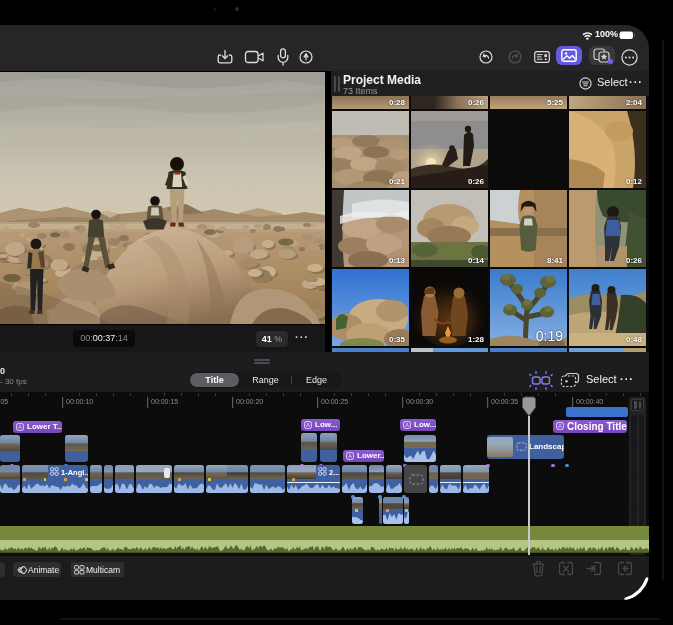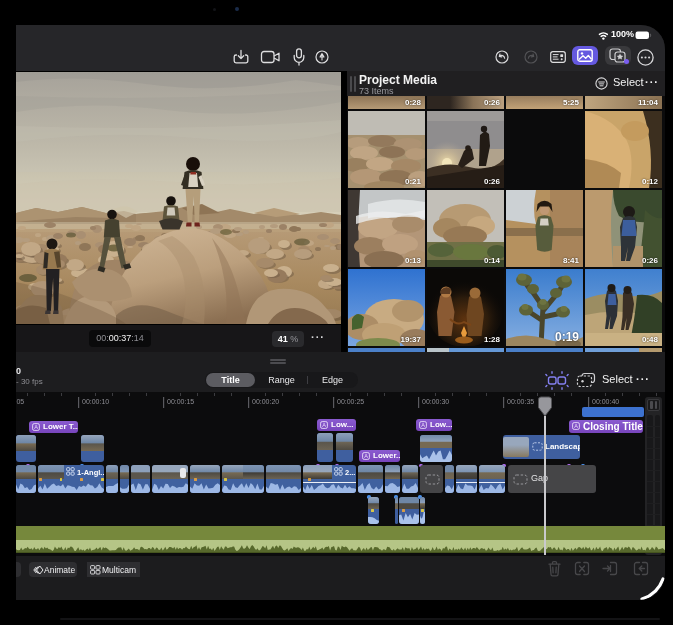--- a/index.html
+++ b/index.html
@@ -1,18 +1,18 @@
 <!DOCTYPE html>
 <html><head><meta charset="utf-8">
 <style>
 *{margin:0;padding:0;box-sizing:border-box}
 html,body{width:673px;height:625px;background:#000;overflow:hidden;font-family:"Liberation Sans",sans-serif}
 .abs{position:absolute}
 #page{position:relative;width:673px;height:625px;background:#000}
-#screen{position:absolute;left:16px;top:25px;width:649px;height:575px;background:#0d0d0e;border-radius:0 24px 26px 0;overflow:hidden}
+#screen{position:absolute;left:0;top:25px;width:649px;height:575px;background:#0d0d0e;border-radius:0 24px 26px 0;overflow:hidden}
 .txt{position:absolute;white-space:nowrap}
 </style></head><body>
 <div id="page">
 <div style="position:absolute;left:662px;top:40px;width:2px;height:540px;background:#141416;border-radius:2px"></div>
 <div style="position:absolute;left:60px;top:618px;width:600px;height:2px;background:#131315;border-radius:2px"></div>
 <div style="position:absolute;left:235px;top:7px;width:4px;height:4px;border-radius:50%;background:#1b2c4a"></div>
 <div style="position:absolute;left:213px;top:8px;width:3px;height:3px;border-radius:50%;background:#131418"></div>
 <div id="screen">
 <div class="abs" style="left:0;top:0;width:649px;height:46px;background:#262629"></div>
       <svg class="abs" style="left:582px;top:5px" width="54" height="11" viewBox="0 0 54 11">
@@ -459,21 +459,21 @@
       <div class="abs" style="left:411px;top:71px;width:77px;height:13px;overflow:hidden">
         <div style="position:absolute;inset:0;background:linear-gradient(90deg,#2e2620 30%,#8a7358 60%,#bca180)"></div>
         <div class="txt" style="right:4px;bottom:2px;font-size:8px;font-weight:bold;color:#fff;text-shadow:0 0 2px rgba(0,0,0,0.8)">0:26</div>
       </div>
       <div class="abs" style="left:490px;top:71px;width:77px;height:13px;overflow:hidden">
         <div style="position:absolute;inset:0;background:linear-gradient(180deg,#977d5e,#c2a277)"></div>
         <div class="txt" style="right:4px;bottom:2px;font-size:8px;font-weight:bold;color:#fff;text-shadow:0 0 2px rgba(0,0,0,0.8)">5:25</div>
       </div>
       <div class="abs" style="left:569px;top:71px;width:77px;height:13px;overflow:hidden">
         <div style="position:absolute;inset:0;background:linear-gradient(90deg,#bfa57f,#8a7152)"></div>
-        <div class="txt" style="right:4px;bottom:2px;font-size:8px;font-weight:bold;color:#fff;text-shadow:0 0 2px rgba(0,0,0,0.8)">11:04</div>
+        <div class="txt" style="right:4px;bottom:2px;font-size:8px;font-weight:bold;color:#fff;text-shadow:0 0 2px rgba(0,0,0,0.8)">2:04</div>
       </div>
       <div class="abs" style="left:332px;top:86px;width:77px;height:77px;overflow:hidden">
         <svg width="77" height="77" viewBox="0 0 77 77" style="position:absolute;left:0;top:0">
           <rect width="77" height="77" fill="#bfbcb4"></rect>
 <rect y="24" width="77" height="53" fill="#a5906f"></rect>
 <ellipse cx="10" cy="32" rx="12" ry="6" fill="#b69c7c"></ellipse>
 <ellipse cx="34" cy="30" rx="14" ry="6" fill="#93795c"></ellipse>
 <ellipse cx="60" cy="33" rx="14" ry="6" fill="#ad9273"></ellipse>
 <ellipse cx="16" cy="42" rx="14" ry="7" fill="#c0a584"></ellipse>
 <ellipse cx="44" cy="41" rx="13" ry="6" fill="#8d7356"></ellipse>
@@ -588,21 +588,21 @@
           </defs>
 <rect width="77" height="77" fill="url(#bsky)"></rect>
 <ellipse cx="46" cy="50" rx="30" ry="20" fill="#c8ab82"></ellipse>
 <ellipse cx="60" cy="42" rx="16" ry="11" fill="#b2946c"></ellipse>
 <ellipse cx="14" cy="58" rx="17" ry="13" fill="#ac8d66"></ellipse>
 <ellipse cx="36" cy="66" rx="22" ry="12" fill="#bfa075"></ellipse>
 <ellipse cx="68" cy="70" rx="16" ry="10" fill="#997c5c"></ellipse>
 <path d="M4 50 q5 -9 12 -2 l-2 11 -10 2 z" fill="#46622e"></path>
 <ellipse cx="30" cy="76" rx="22" ry="7" fill="#7d8a4c"></ellipse>
         </svg>
-        <div class="txt" style="right:4px;bottom:2px;font-size:8px;font-weight:bold;color:#fff;text-shadow:0 0 2px rgba(0,0,0,0.8)">19:37</div>
+        <div class="txt" style="right:4px;bottom:2px;font-size:8px;font-weight:bold;color:#fff;text-shadow:0 0 2px rgba(0,0,0,0.8)">0:35</div>
       </div>
       <div class="abs" style="left:411px;top:244px;width:77px;height:77px;overflow:hidden">
         <svg width="77" height="77" viewBox="0 0 77 77" style="position:absolute;left:0;top:0">
           <defs>
             <radialGradient id="fire" cx="0.5" cy="0.62" r="0.55">
 <stop offset="0" stop-color="#5e330f"></stop>
               <stop offset="0.55" stop-color="#2c1c0c"></stop>
               <stop offset="1" stop-color="#0c0908" stop-opacity="0"></stop>
             </radialGradient>
           </defs>
@@ -641,21 +641,21 @@
 <g fill="#6d7340">
 <ellipse cx="16" cy="8" rx="4.5" ry="3.5"></ellipse>
             <ellipse cx="60" cy="10" rx="4.5" ry="3.5"></ellipse>
             <ellipse cx="37" cy="33" rx="3.5" ry="3"></ellipse>
             <ellipse cx="19" cy="38" rx="3.5" ry="3"></ellipse>
             <ellipse cx="58" cy="40" rx="3.5" ry="3"></ellipse>
 </g>
 <path d="M0 70 Q20 63 40 70 T77 68 V77 H0 Z" fill="#9b8660"></path>
 <ellipse cx="62" cy="75" rx="13" ry="5" fill="#7a684a"></ellipse>
         </svg>
-        <div class="txt" style="right:4px;bottom:2px;font-size:12px;font-weight:bold;color:#fff;text-shadow:0 0 2px rgba(0,0,0,0.8)">0:19</div>
+        <div class="txt" style="right:4px;bottom:2px;font-size:14px;font-weight:normal;color:#fff;text-shadow:0 0 2px rgba(0,0,0,0.8)">0:19</div>
       </div>
       <div class="abs" style="left:569px;top:244px;width:77px;height:77px;overflow:hidden">
         <svg width="77" height="77" viewBox="0 0 77 77" style="position:absolute;left:0;top:0">
           <defs>
             <linearGradient id="tsky" x1="0" y1="0" x2="0" y2="1">
 <stop offset="0" stop-color="#4080cf"></stop>
               <stop offset="1" stop-color="#82abdd"></stop>
             </linearGradient>
           </defs>
 <rect width="77" height="77" fill="url(#tsky)"></rect>
@@ -961,26 +961,20 @@
         </svg>
         <div class="abs" style="left:0;bottom:10px;width:21px;height:1px;background:rgba(255,255,255,0.9)"></div>
       </div>
       <div class="abs" style="left:463px;top:440px;width:26px;height:28px;background:#40619f;border-radius:3px;overflow:hidden">
         <div class="abs" style="left:0.0px;top:0;width:25.5px;height:14px;background:linear-gradient(180deg,#97a7bc 0%,#7e95b4 48%,#766952 56%,#6b6354 100%)"></div>
         <svg width="26" height="13" style="position:absolute;left:0;bottom:0" viewBox="0 0 26 13" preserveAspectRatio="none">
           <polygon points="0,13 0.0,9.4 2.4,4.7 4.7,10.1 7.1,7.9 9.5,8.5 11.8,4.2 14.2,6.4 16.5,9.5 18.9,5.4 21.3,3.6 23.6,9.6 26.0,5.6 26,13" fill="#9db8e5"></polygon>
         </svg>
         <div class="abs" style="left:0;bottom:10px;width:26px;height:1px;background:rgba(255,255,255,0.9)"></div>
       </div>
-      <div class="abs" style="left:492px;top:440px;width:88px;height:28px;background:#454547;border-radius:3px;overflow:hidden">
-        <svg class="abs" style="left:5px;top:8.5px" width="15" height="11" viewBox="0 0 15 11">
-          <rect x="1" y="1" width="13" height="9" rx="2.5" stroke="#98989c" fill="none" stroke-width="1" stroke-dasharray="2.4 1.8"></rect>
-        </svg>
-        <div class="txt" style="left:23px;top:8.0px;font-size:9px;color:#e2e2e4">Gap</div>
-      </div>
       <div class="abs" style="left:351px;top:470px;width:3.5px;height:3.5px;border-radius:50%;background:#4a90e8"></div>
       <div class="abs" style="left:378px;top:470px;width:3.5px;height:3.5px;border-radius:50%;background:#4a90e8"></div>
       <div class="abs" style="left:402px;top:470px;width:3.5px;height:3.5px;border-radius:50%;background:#4a90e8"></div>
       <div class="abs" style="left:352px;top:472px;width:11px;height:27px;background:#3f5f9f;border-radius:3px;overflow:hidden">
         <div class="abs" style="left:0.0px;top:0;width:11.0px;height:12px;background:linear-gradient(180deg,#97a7bc 0%,#7289a8 48%,#4e4a42 56%,#6b6354 100%)"></div>
         <svg width="11" height="14" style="position:absolute;left:0;bottom:0" viewBox="0 0 11 14" preserveAspectRatio="none">
           <polygon points="0,14 0.0,7.0 2.2,7.0 4.4,7.2 6.6,8.2 8.8,10.1 11.0,10.8 11,14" fill="#a9c2ea"></polygon>
         </svg>
       </div>
       <div class="abs" style="left:379px;top:472px;width:2.5px;height:27px;background:#3f5f9f;border-radius:3px;overflow:hidden">

